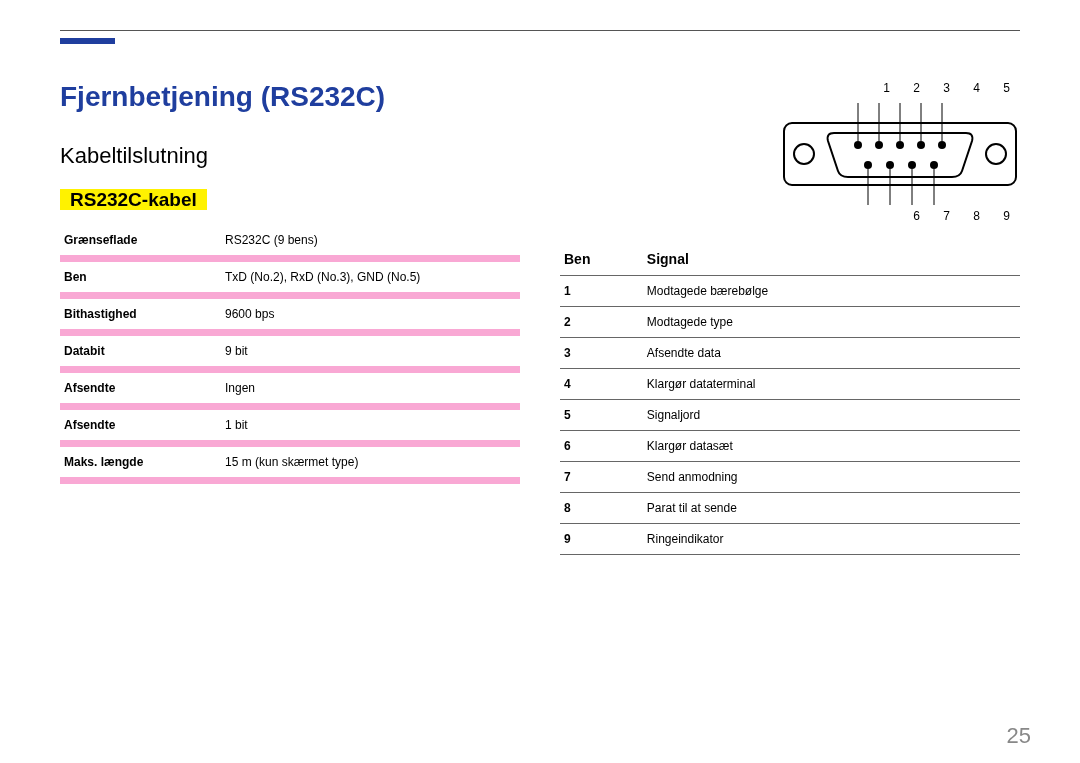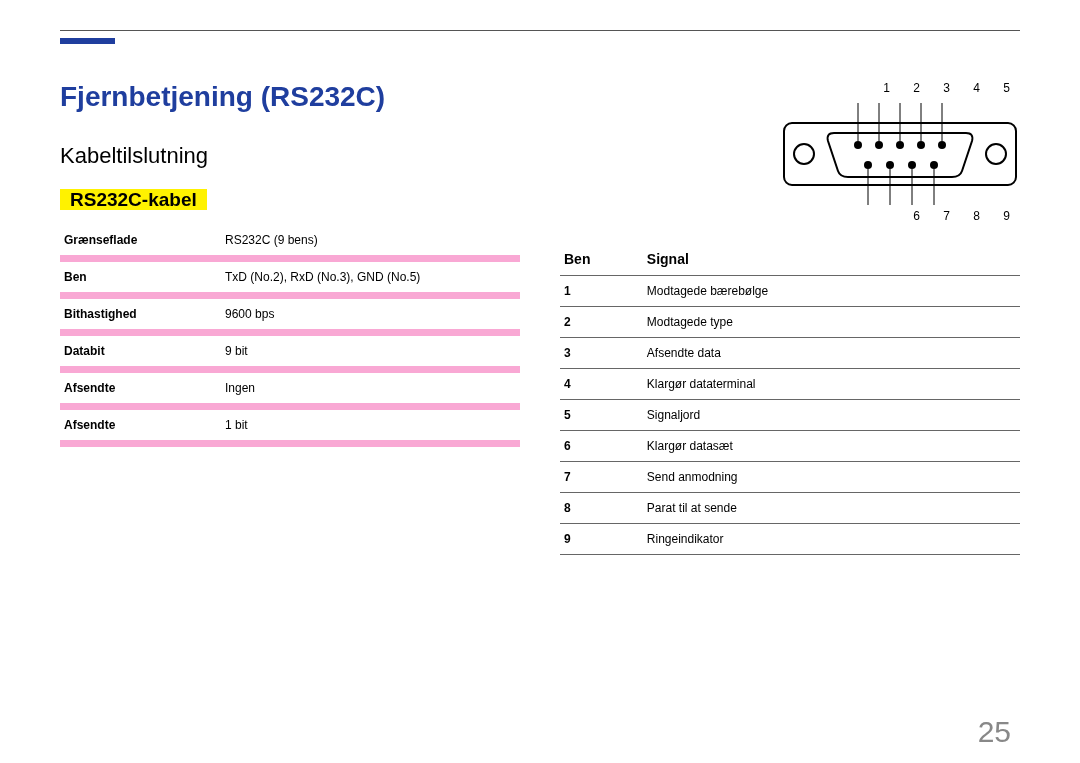--- a/index.html
+++ b/index.html
@@ -100,22 +100,22 @@
     border-bottom: 1px solid #666;
   }
   table.signals td {
     padding: 8px 4px;
     border-bottom: 1px solid #666;
   }
   table.signals td.k { font-weight: 700; width: 18%; }
   .page-number {
     position: absolute;
     bottom: 14px;
-    right: 69px;
-    font-size: 30px;
+    right: 49px;
+    font-size: 22px;
     color: #888;
   }
 </style>
 </head>
 <body>
 
 <div class="page">
   <hr class="top-rule">
   <div class="accent-bar"></div>
 
@@ -144,20 +144,24 @@
               <td class="k">Databit</td>
               <td>9 bit</td>
             </tr>
           <tr>
               <td class="k">Afsendte</td>
               <td>Ingen</td>
             </tr>
           <tr>
               <td class="k">Afsendte</td>
               <td>1 bit</td>
+            </tr>
+          <tr>
+              <td class="k">Maks. længde</td>
+              <td>15 m (kun skærmet type)</td>
             </tr>
         </tbody>
       </table>
     </div>
 
     <div class="col">
 
 
       <div class="pinout">
         <div class="pin-nums top">1 2 3 4 5</div>

